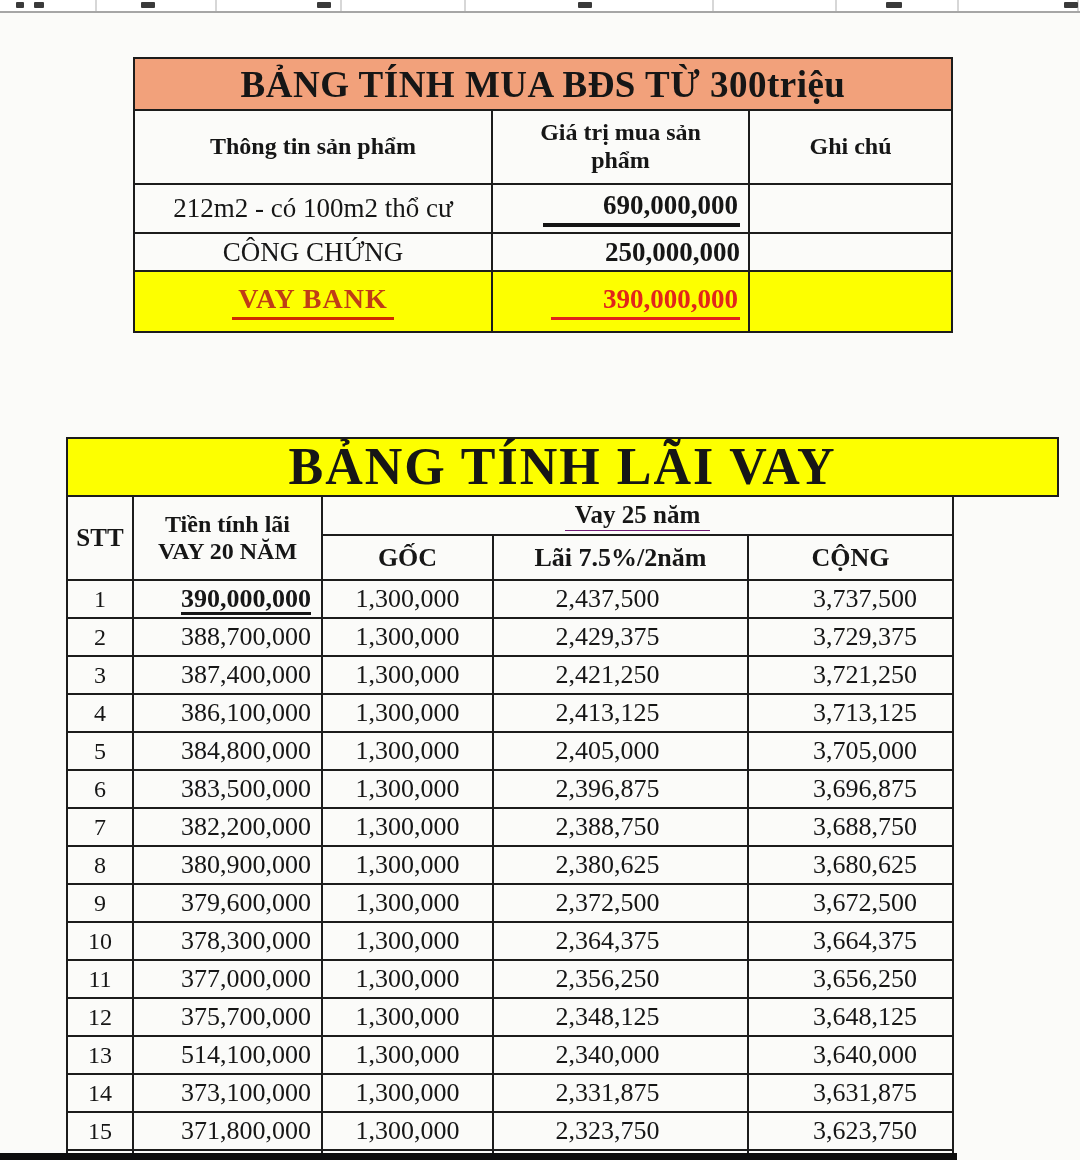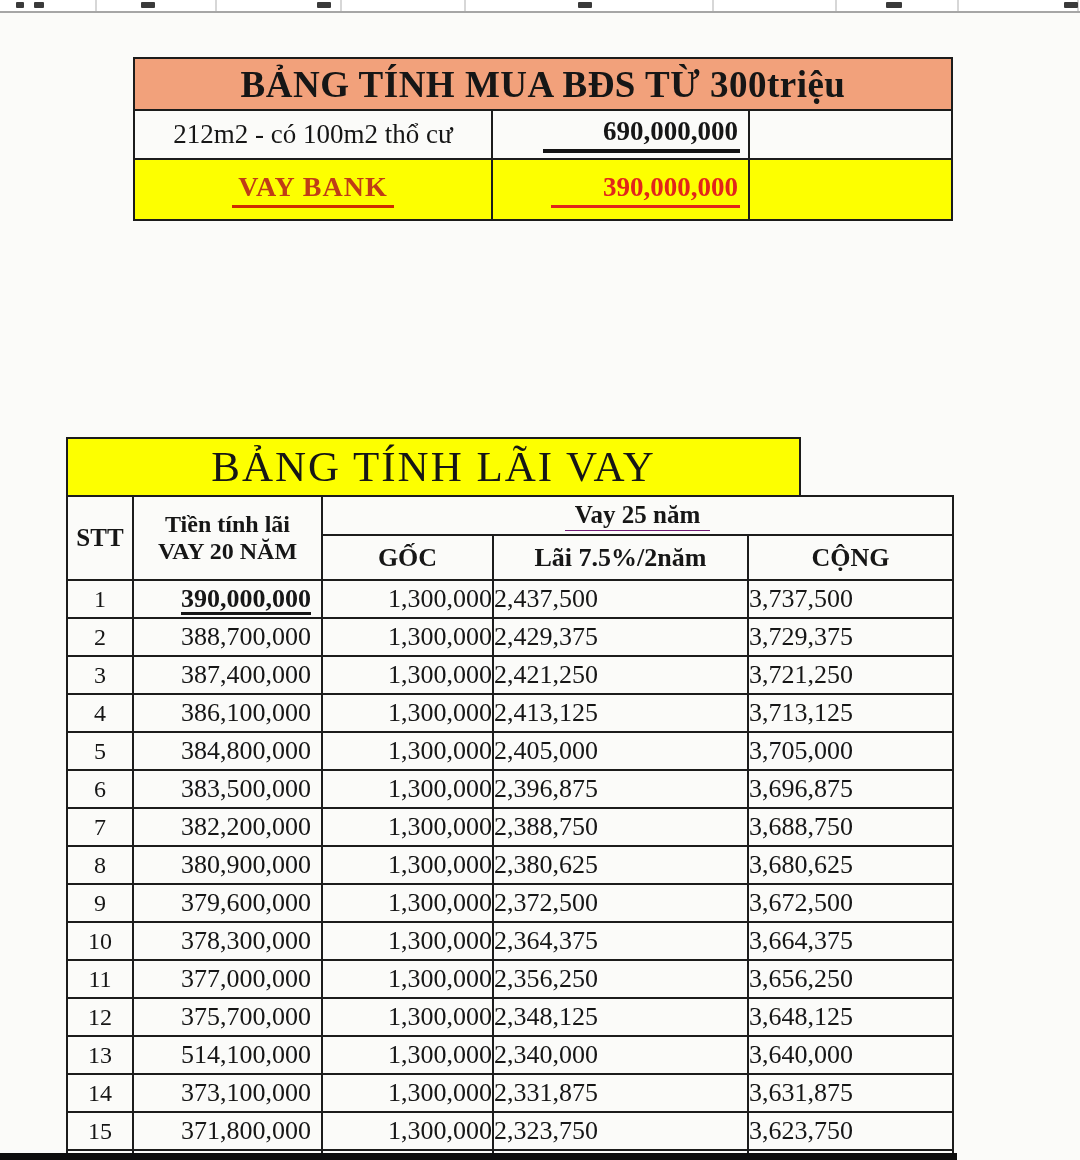--- a/index.html
+++ b/index.html
@@ -31,36 +31,36 @@
   .t1 .r2 td{height:37px}
   .t1 .r3 td{height:38px}
   .t1 .r4 td{height:61px;background:var(--yellow)}
   .t1 .bold{font-weight:bold}
   .u-black{display:inline-block;border-bottom:4px solid #141414;padding:0 2px 2px 60px;font-weight:bold}
   .vaybank{display:inline-block;color:var(--vayred);font-weight:bold;font-size:28px;
     border-bottom:3px solid #cf2b00;padding:0 6px 2px;letter-spacing:1px}
   .u-red{display:inline-block;color:var(--red);font-weight:bold;
     border-bottom:3px solid var(--red);padding:0 2px 2px 52px}
   
-  .t2-title{position:absolute;left:66px;top:437px;width:735px;height:60px;background:var(--yellow);
-    border:2px solid var(--ink);text-align:center;font-size:43px;font-weight:normal;
+  .t2-title{position:absolute;left:66px;top:437px;width:993px;height:60px;background:var(--yellow);
+    border:2px solid var(--ink);text-align:center;font-size:52px;font-weight:bold;
     line-height:56px;letter-spacing:2px}
   .t2{position:absolute;left:66px;top:495px;width:886px}
   .t2 td{font-size:25px}
   .t2 .hd td{font-weight:bold;line-height:1.12}
   .t2 .hd .two-line{font-size:24px}
   .t2 .ra td{height:39px}
   .t2 .rb td{height:45px;font-size:26px}
   .u-group{display:inline-block;border-bottom:1px solid #701a75;padding:0 10px 1px}
   .t2 tbody td{height:38px;font-size:26px}
   .t2 tbody .c0{font-size:24px}
   .t2 tbody .c1{text-align:right;padding-right:10px}
-  .t2 tbody .c2{text-align:right}
-  .t2 tbody .c3{text-align:left;padding-right:26px}
-  .t2 tbody .c4{text-align:left;padding-right:14px}
+  .t2 tbody .c2{text-align:center}
+  .t2 tbody .c3{text-align:center;padding-right:26px}
+  .t2 tbody .c4{text-align:right;padding-right:35px}
   .t2 tbody .first-loan{font-weight:bold;text-decoration:underline;
     text-decoration-thickness:3px;text-underline-offset:5px}
   
   .bottom-bar{position:absolute;left:0;top:1153px;width:957px;height:7px;background:#0d0d0d}
 </style>
 </head>
 <body>
 
 <div>
 
@@ -85,25 +85,37 @@
   <table class="t1">
     <colgroup>
         <col style="width:358px">
         <col style="width:257px">
         <col style="width:203px">
       </colgroup>
     <tbody>
         <tr>
       <td colspan="3" class="title-cell">BẢNG TÍNH MUA BĐS TỪ 300triệu</td>
     </tr>
+    <tr class="head">
+      <td>Thông tin sản phẩm</td>
+      <td>
+            <div class="pad">Giá trị mua sản phẩm</div>
+          </td>
+      <td>Ghi chú</td>
+    </tr>
     <tr class="r1">
       <td class="lbl">212m2 - có 100m2 thổ cư</td>
       <td class="val">
         <span class="u-black">690,000,000</span>
       </td>
+      <td></td>
+    </tr>
+    <tr class="r3">
+      <td class="lbl">CÔNG CHỨNG</td>
+      <td class="val bold">250,000,000</td>
       <td></td>
     </tr>
     <tr class="r4">
       <td>
         <span class="vaybank">VAY BANK</span>
       </td>
       <td class="val">
         <span class="u-red">390,000,000</span>
       </td>
       <td></td>

